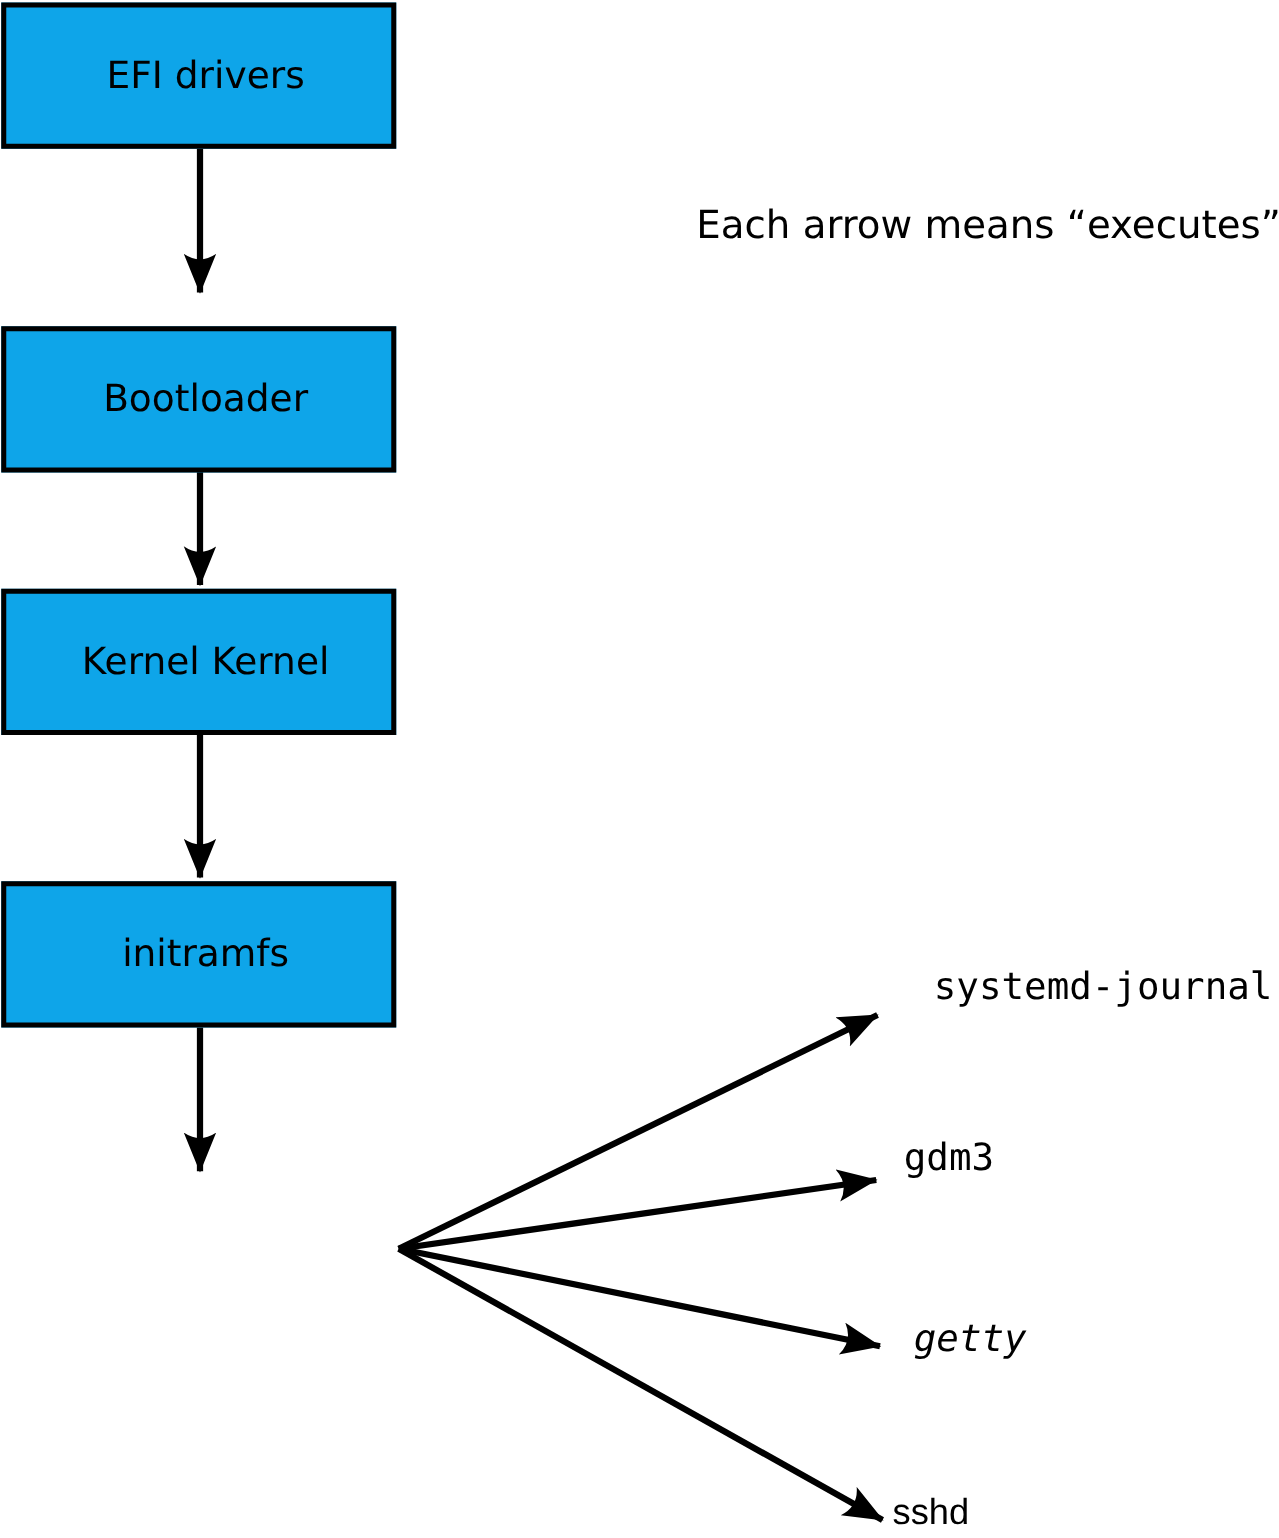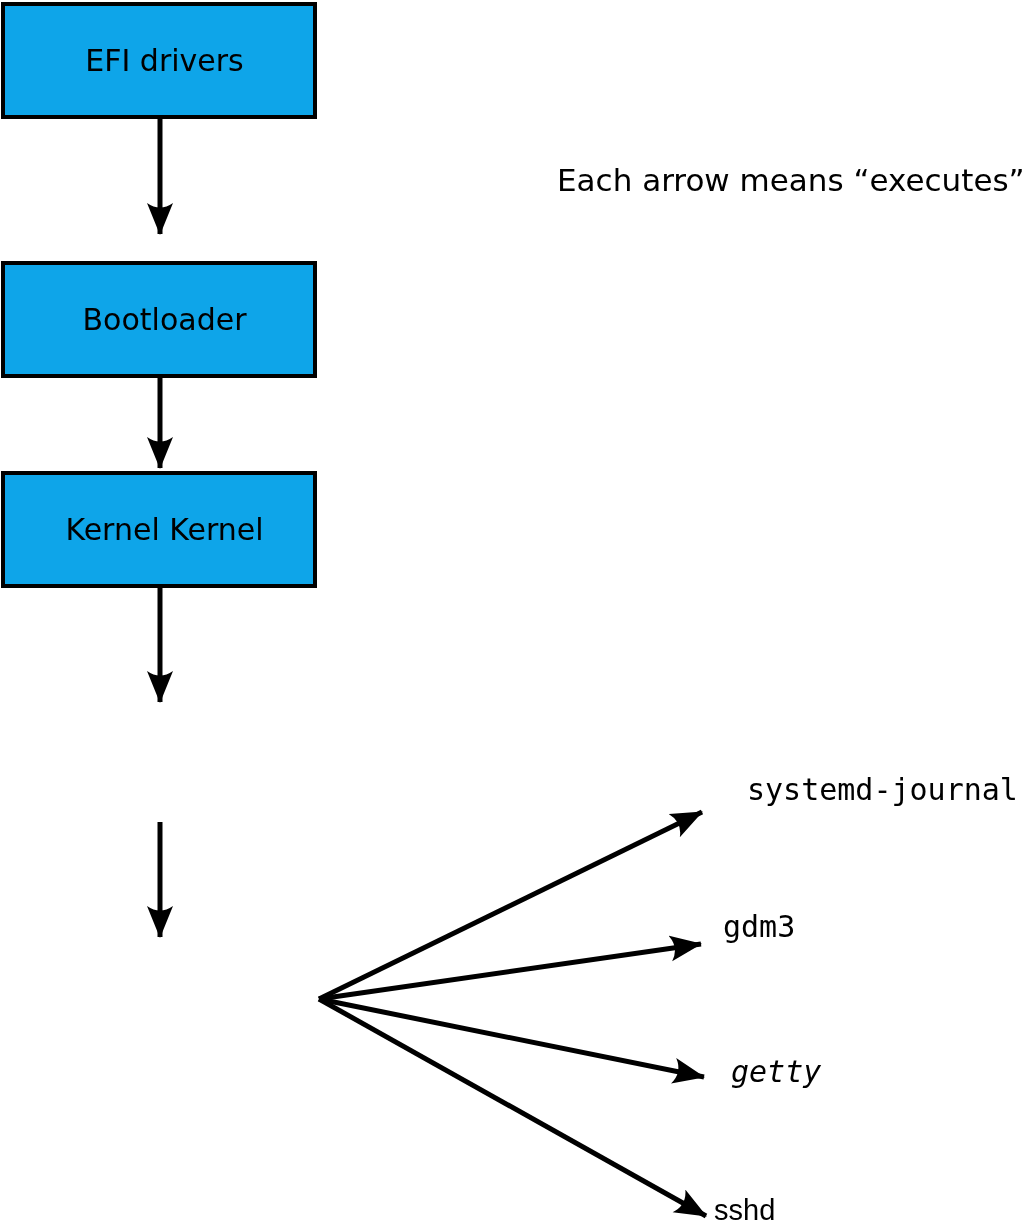--- a/index.html
+++ b/index.html
@@ -92,20 +92,23 @@
   </div>
 
   <div class="node node-bootloader">
     <span>Bootloader</span>
   </div>
 
   <div class="node node-kernel">
     <span>Kernel Kernel</span>
   </div>
 
+  <div class="node node-initramfs">
+    <span>initramfs</span>
+  </div>
 
 
   <div class="svc svc-journal">systemd-journal</div>
 
   <div class="svc svc-gdm3">gdm3</div>
 
   <div class="svc svc-getty">getty</div>
 
   <div class="svc svc-sshd">sshd</div>
 

